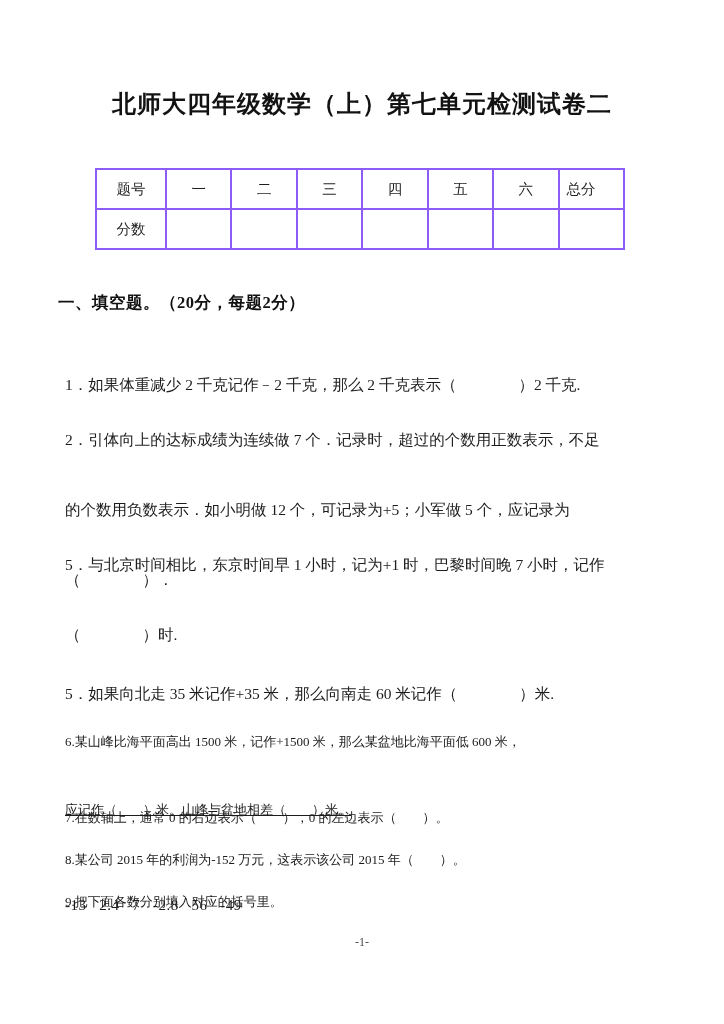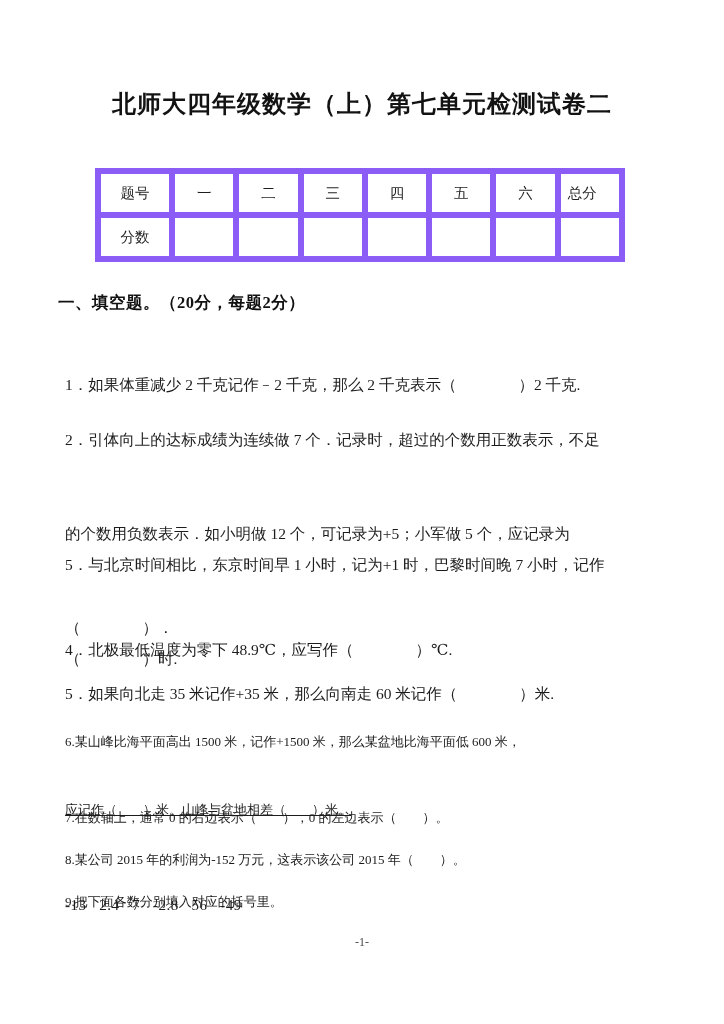--- a/index.html
+++ b/index.html
@@ -43,21 +43,21 @@
     top: 168px;
     left: 95px;
     width: 530px;
   }
   table.score-table {
     border-collapse: collapse;
     width: 530px;
     table-layout: fixed;
   }
   table.score-table td {
-    border: 6px solid #8b5cf6;
+    border: 2px solid #8b5cf6;
     height: 36px;
     font-size: 14.5px;
     text-align: center;
     vertical-align: middle;
     color: #1f1f1f;
     font-family: "Liberation Serif", "DejaVu Serif", serif;
   }
   table.score-table td.label-cell {
     width: 66px;
   }
@@ -84,21 +84,21 @@
     width: 615px;
     font-size: 15.5px;
     line-height: 1.25;
     color: #1c1c1c;
     white-space: pre-wrap;
   }
   .q-line {
     display: block;
   }
   .q-line + .q-line {
-    margin-top: 36px;
+    margin-top: 12px;
   }
 
   
   #q1 { top: 336px; }
   #q2 { top: 391px; }
   #q3 { top: 516px; }
   #q4 { top: 601px; }
   #q5 { top: 645px; }
   #q6 { top: 701px; }
   #q7 { top: 777px; }
@@ -177,23 +177,20 @@
     <span class="q-line">2．引体向上的达标成绩为连续做 7 个．记录时，超过的个数用正数表示，不足</span>
     <span class="q-line">的个数用负数表示．如小明做 12 个，可记录为+5；小军做 5 个，应记录为</span>
     <span class="q-line">（　　　　）．</span>
   </div>
 
   <div class="q-block" id="q3">
     <span class="q-line">5．与北京时间相比，东京时间早 1 小时，记为+1 时，巴黎时间晚 7 小时，记作</span>
     <span class="q-line">（　　　　）时.</span>
   </div>
 
-  <div class="q-block" id="q4">
-    <span class="q-line">4．北极最低温度为零下 48.9℃，应写作（　　　　）℃.</span>
-  </div>
 
   <div class="q-block" id="q5">
     <span class="q-line">5．如果向北走 35 米记作+35 米，那么向南走 60 米记作（　　　　）米.</span>
   </div>
 
   <div class="q-block q-tight" id="q6">
     <span class="q-line">6.某山峰比海平面高出 1500 米，记作+1500 米，那么某盆地比海平面低 600 米，</span>
     <span class="q-line">应记作（　　）米。山峰与盆地相差（　　）米。</span>
   </div>
 

